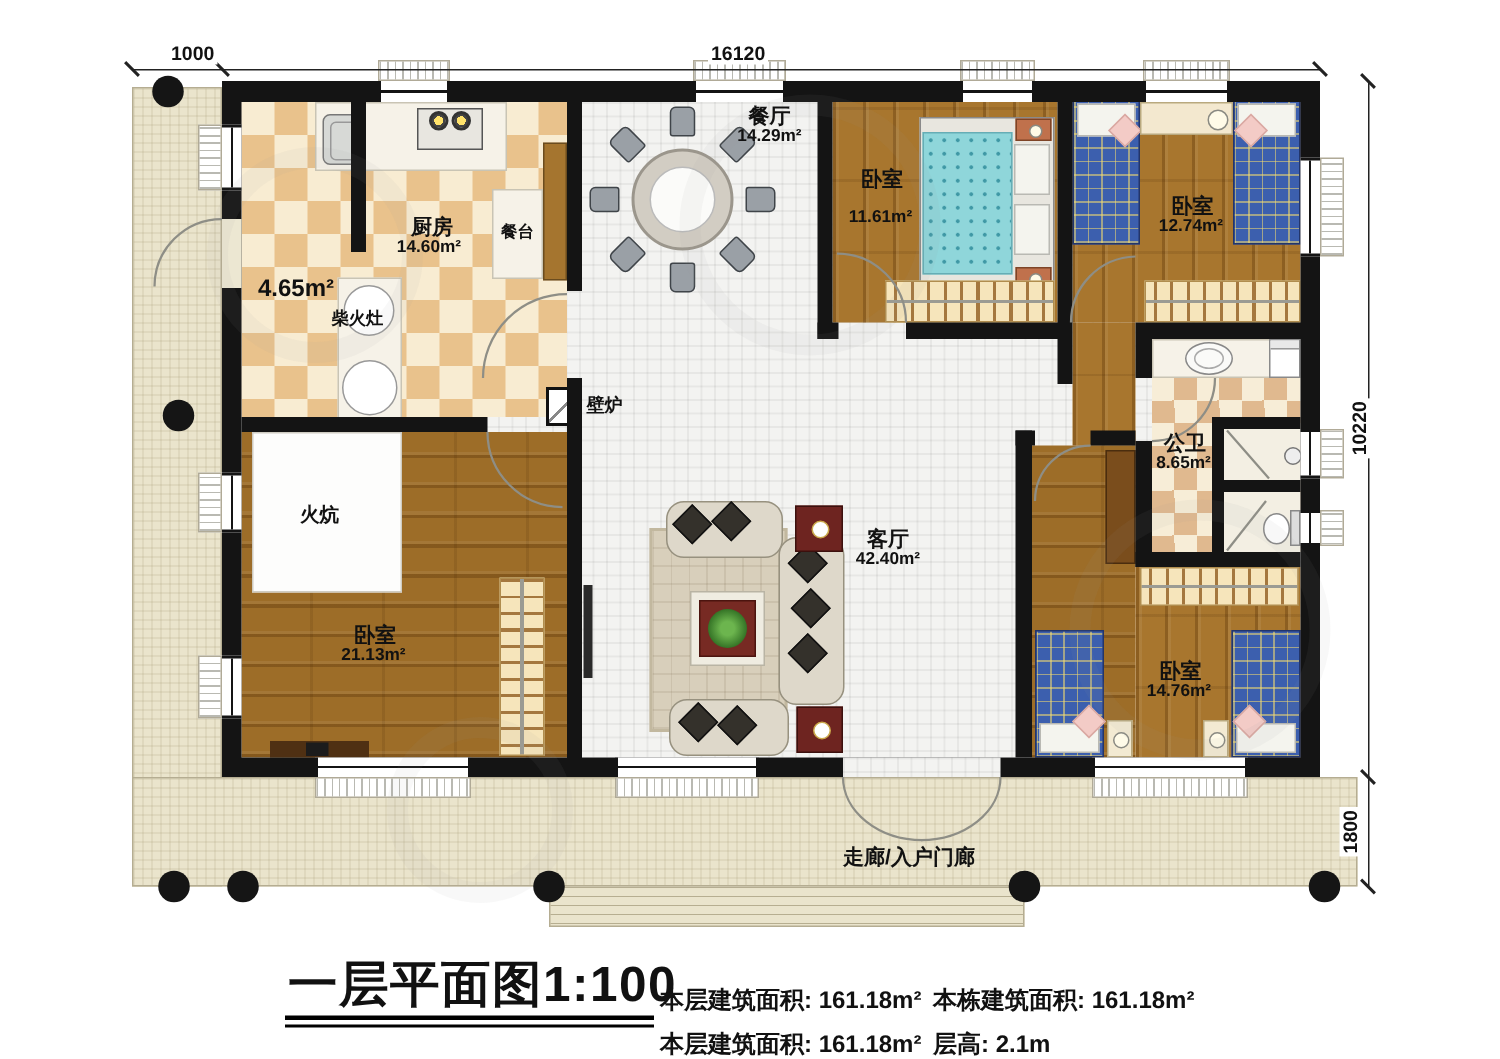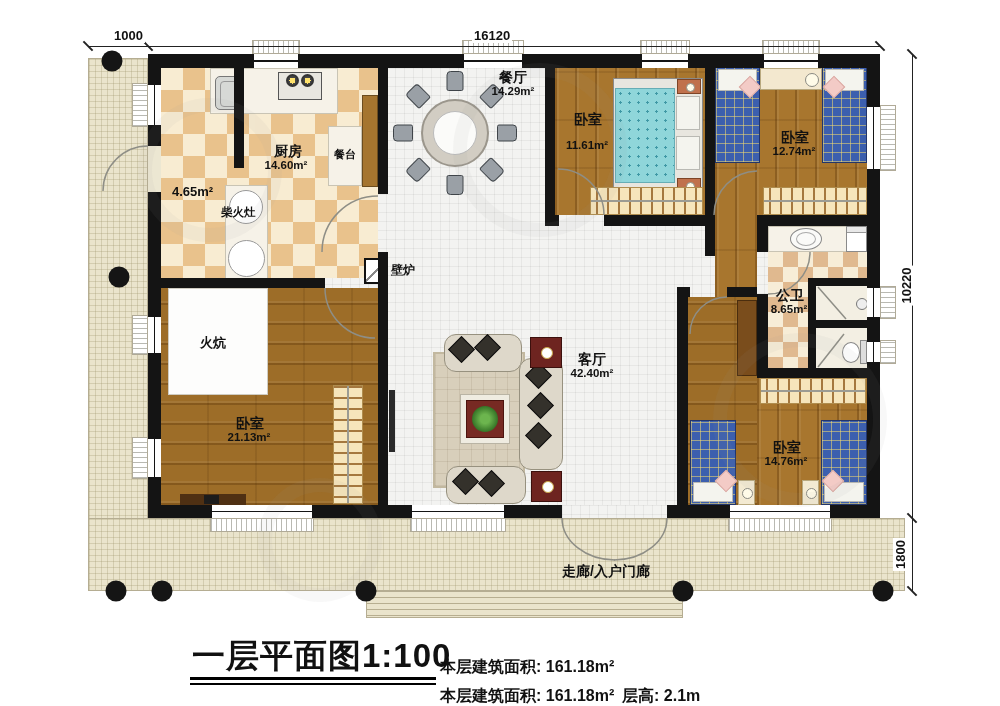--- a/index.html
+++ b/index.html
@@ -265,21 +265,21 @@
   <div class="col" style="left:112px;top:61px;"></div>
   <div class="col" style="left:119px;top:277px;"></div>
   <div class="col" style="left:116px;top:591px;"></div>
   <div class="col" style="left:162px;top:591px;"></div>
   <div class="col" style="left:366px;top:591px;"></div>
   <div class="col" style="left:683px;top:591px;"></div>
   <div class="col" style="left:883px;top:591px;"></div>
 
   <div class="room-name" style="left:288px;top:143px;">厨房</div>
   <div class="room-area" style="left:286px;top:159px;">14.60m²</div>
-  <div class="small-label" style="left:172px;top:184px;font-size:13px;">4.65m²</div>
+  <div class="small-label" style="left:172px;top:184px;font-size:16px;">4.65m²</div>
   <div class="small-label" style="left:221px;top:205px;">柴火灶</div>
   <div class="small-label" style="left:334px;top:147px;font-size:11px;">餐台</div>
   <div class="room-name" style="left:513px;top:69px;">餐厅</div>
   <div class="room-area" style="left:513px;top:85px;">14.29m²</div>
   <div class="room-name" style="left:588px;top:111px;">卧室</div>
   <div class="room-area" style="left:587px;top:139px;">11.61m²</div>
   <div class="room-name" style="left:795px;top:129px;">卧室</div>
   <div class="room-area" style="left:794px;top:145px;">12.74m²</div>
   <div class="room-name" style="left:790px;top:287px;">公卫</div>
   <div class="room-area" style="left:789px;top:303px;">8.65m²</div>
@@ -307,16 +307,17 @@
   <div class="tick" style="left:912px;top:591px;"></div>
   <div class="dimlabel" style="left:886px;top:278px;transform:rotate(-90deg);">10220</div>
   <div class="dimlabel" style="left:884px;top:547px;transform:rotate(-90deg);">1800</div>
 
   <div id="titleblock">
     <span id="title-text"><span>一层平面图</span><span>1:100</span></span>
   </div>
   <div class="abs" style="left:190px;top:677px;width:246px;height:3px;background:#000;"></div>
   <div class="abs" style="left:190px;top:683px;width:246px;height:2px;background:#000;"></div>
   <div class="stat" style="left:440px;top:639px;"><span>本层建筑面积:</span> <span>161.18m²</span></div>
+  <div class="stat" style="left:622px;top:639px;"><span>本栋建筑面积:</span> <span>161.18m²</span></div>
   <div class="stat" style="left:440px;top:668px;"><span>本层建筑面积:</span> <span>161.18m²</span></div>
   <div class="stat" style="left:622px;top:668px;"><span>层高:</span> <span>2.1m</span></div>
 
 </div>
 
 </body></html>

